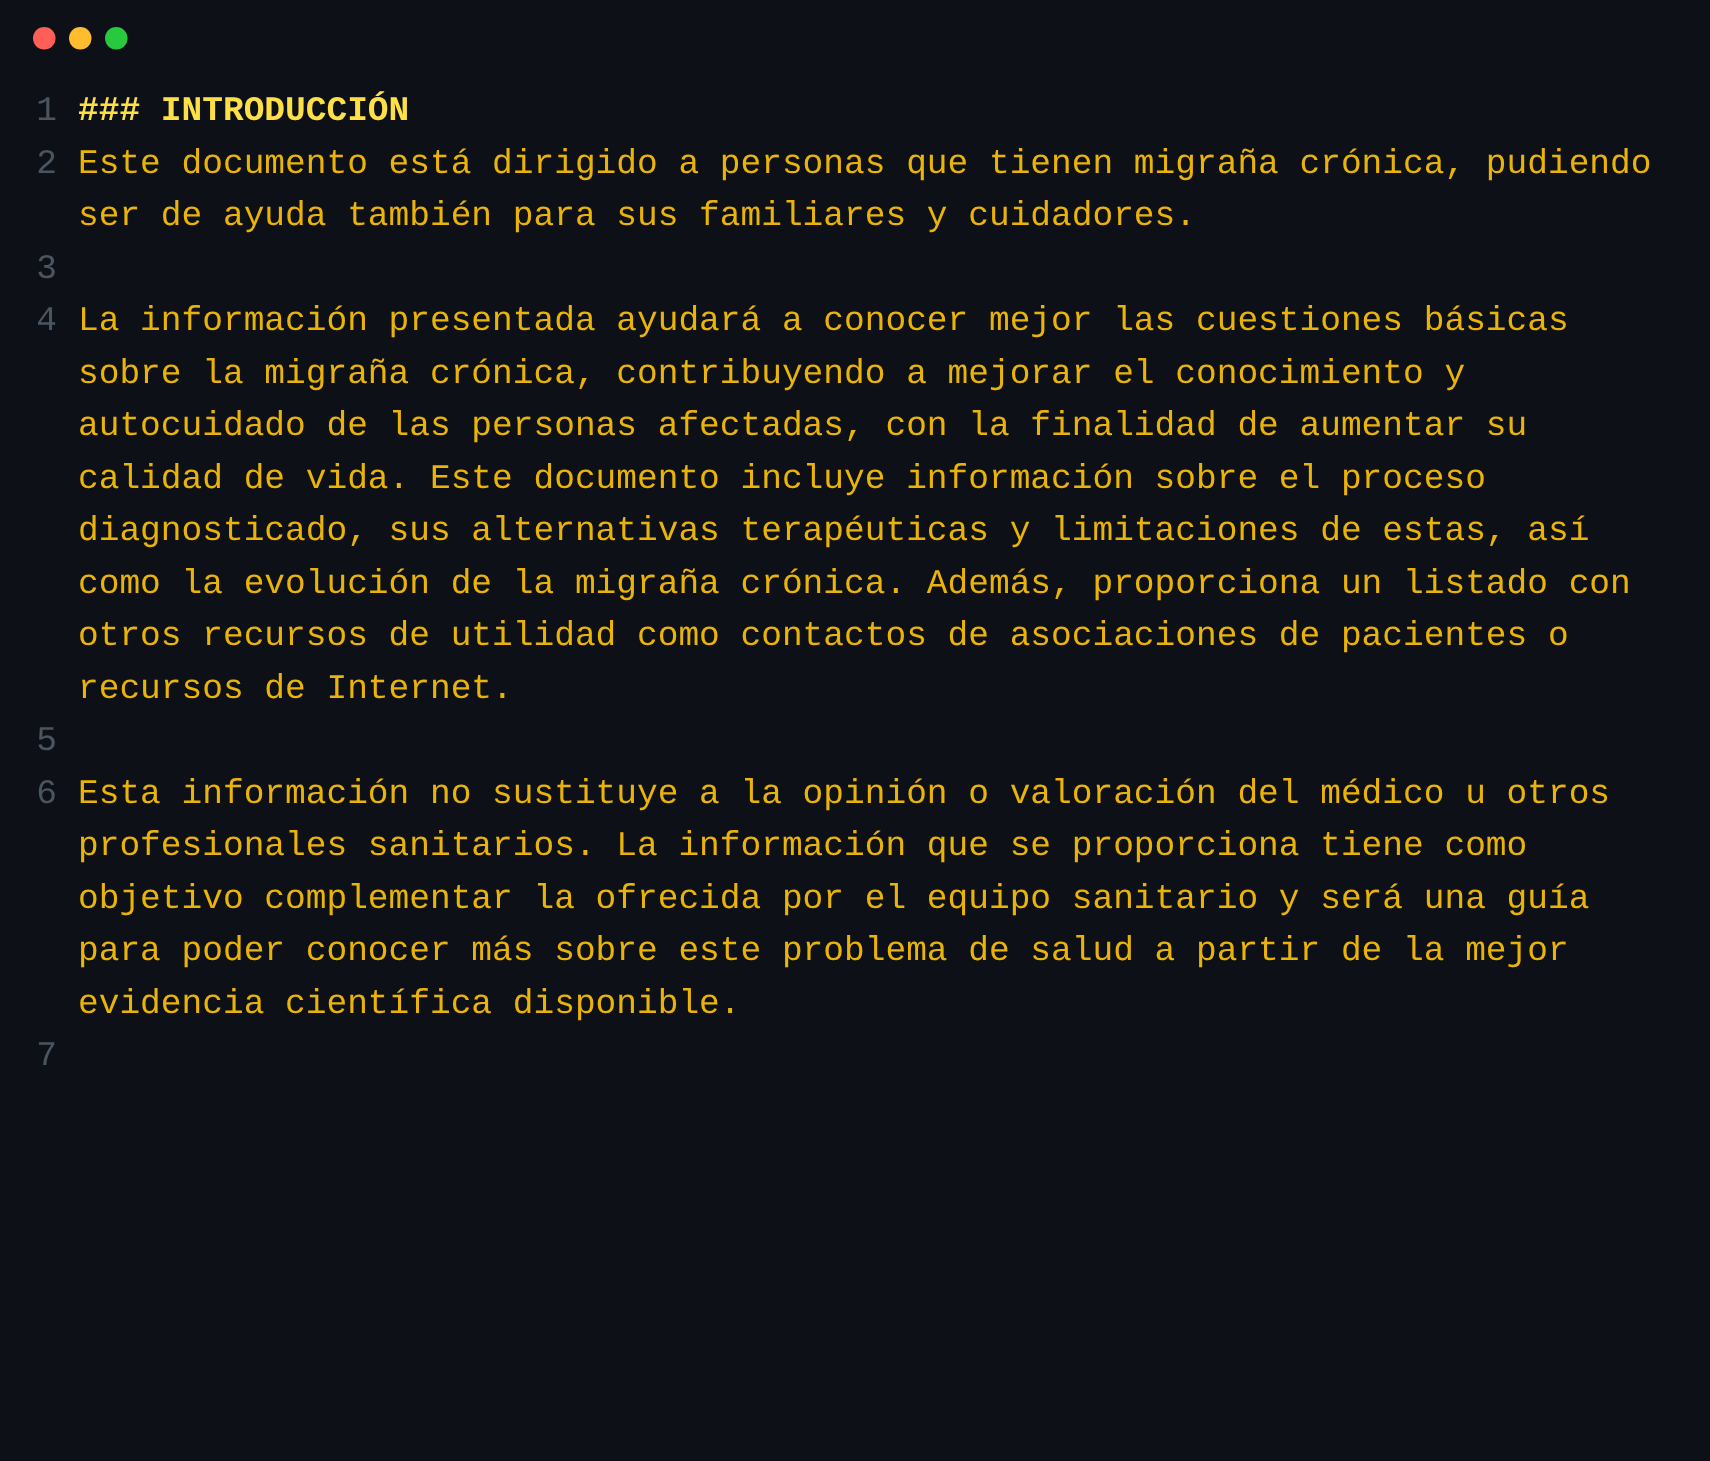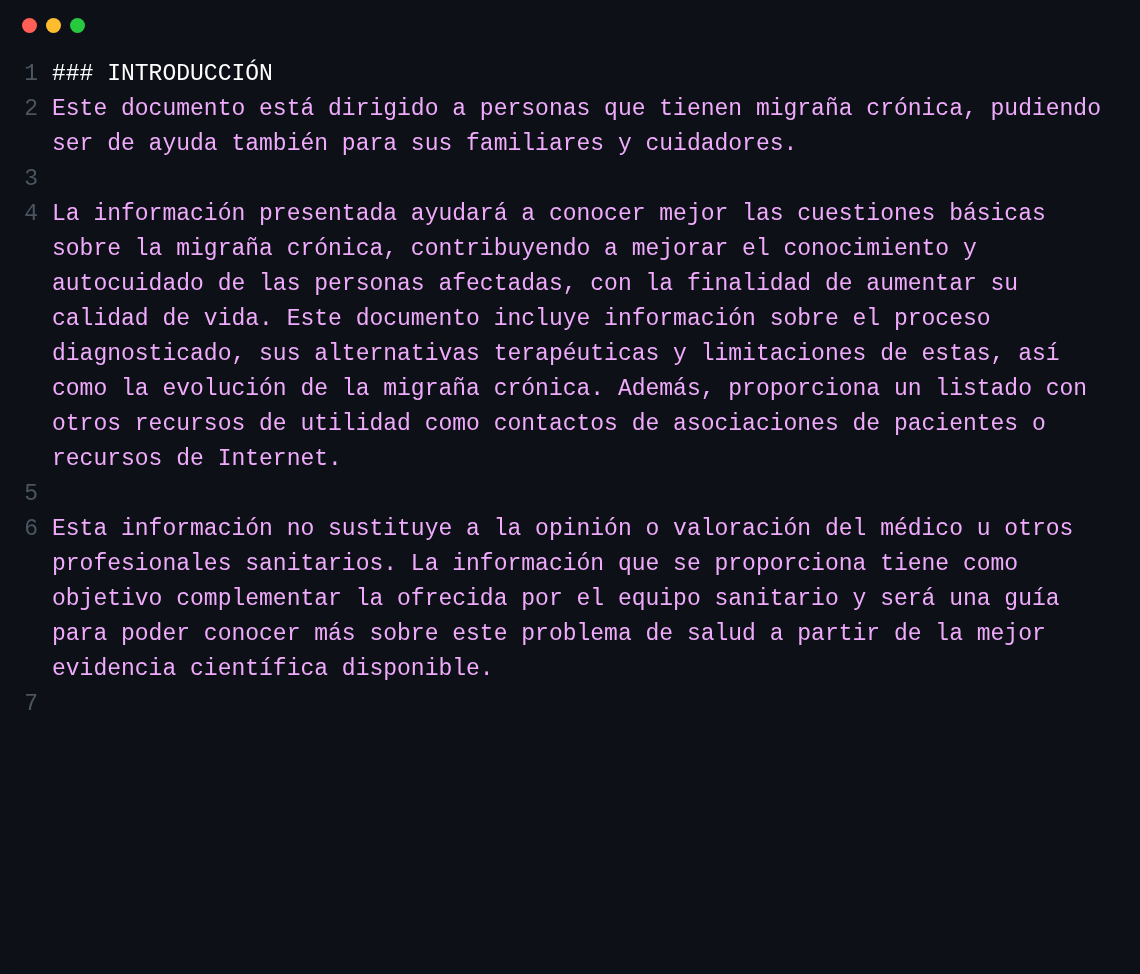--- a/index.html
+++ b/index.html
@@ -47,29 +47,29 @@
       flex-shrink: 0;
       text-align: right;
       padding-right: 14px;
       color: #4a5560;
       font-size: 23px;
       line-height: 35px;
       user-select: none;
     }
     .content {
       flex: 1;
-      color: #f0abfc;
+      color: #eab308;
       font-size: 23px;
       line-height: 35px;
       white-space: pre-wrap;
       word-wrap: break-word;
     }
     .content.bold {
-      color: #ffffff;
-      font-weight: normal;
+      color: #fde047;
+      font-weight: bold;
     }
   </style>
 </head>
 <body>
 
 <div class="window">
   <div class="titlebar">
     <div class="dot dot-red"></div>
     <div class="dot dot-yellow"></div>
     <div class="dot dot-green"></div>

